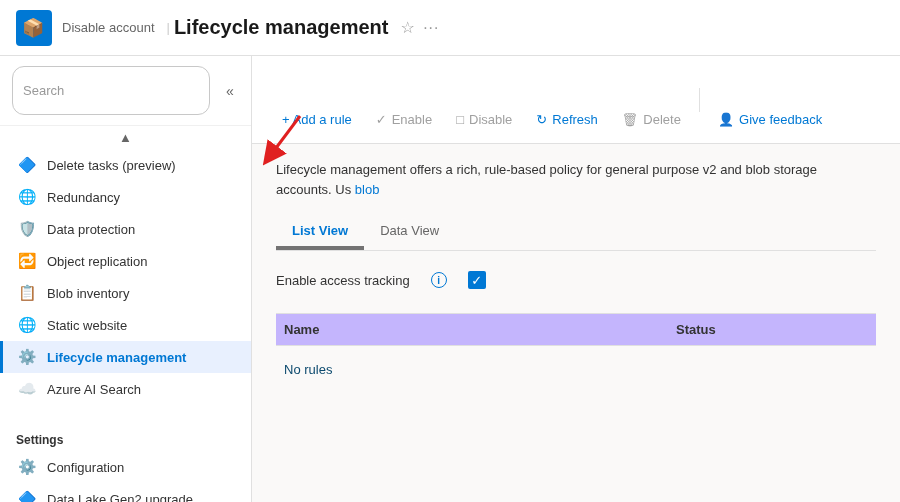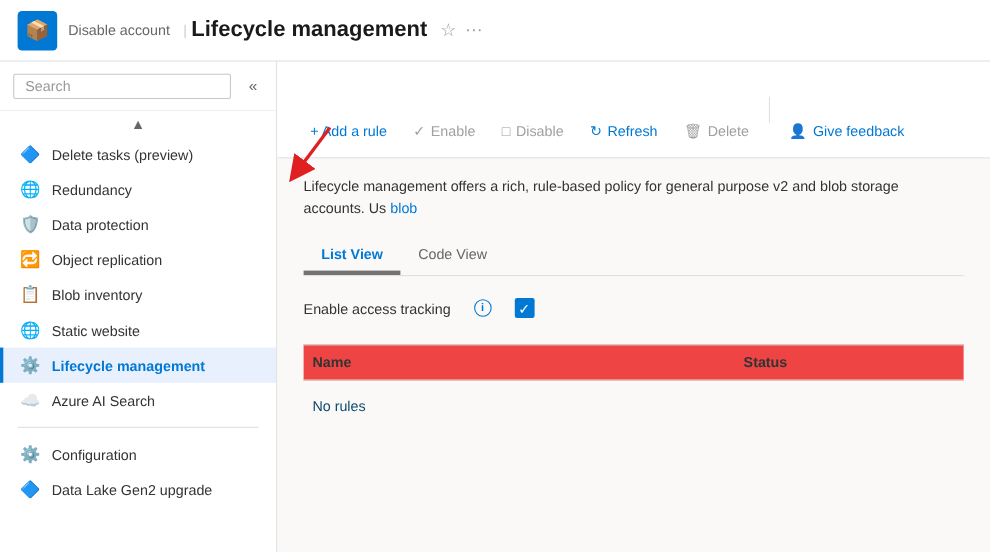--- a/index.html
+++ b/index.html
@@ -16,21 +16,21 @@
     .header-title { font-size: 20px; font-weight: 600; color: #1a1a1a; margin-right: 12px; }
     .header-star { color: #999; font-size: 16px; margin-right: 8px; cursor: pointer; }
     .header-dots { color: #999; font-size: 16px; cursor: pointer; }
 
     
     .layout { display: flex; flex: 1; overflow: hidden; }
 
     
     .sidebar { width: 252px; background: #fff; border-right: 1px solid #e0e0e0; display: flex; flex-direction: column; flex-shrink: 0; overflow-y: auto; }
     .search-box { padding: 10px 12px; border-bottom: 1px solid #f0f0f0; display: flex; align-items: center; gap: 8px; }
-    .search-input { flex: 1; border: 1px solid #c8c8c8; border-radius: 2px; padding: 3px 10px; font-size: 13px; color: #333; outline: none; }
+    .search-input { flex: 1; border: 1px solid #c8c8c8; border-radius: 12px; padding: 16px 10px; font-size: 13px; color: #333; outline: none; }
     .search-input::placeholder { color: #999; }
     .collapse-btn { width: 24px; height: 24px; border: none; background: none; cursor: pointer; color: #666; font-size: 14px; display: flex; align-items: center; justify-content: center; flex-shrink: 0; }
     .sidebar-section-label { font-size: 12px; font-weight: 700; color: #333; padding: 12px 16px 4px 16px; }
     .sidebar-item { display: flex; align-items: center; gap: 10px; padding: 7px 16px; cursor: pointer; font-size: 13px; color: #333; border-left: 3px solid transparent; }
     .sidebar-item.active { background: #e8f0fe; border-left: 3px solid #0078d4; color: #0078d4; font-weight: 600; }
     .sidebar-item .icon { width: 18px; height: 18px; display: flex; align-items: center; justify-content: center; flex-shrink: 0; font-size: 15px; }
     .sidebar-separator { height: 1px; background: #e0e0e0; margin: 8px 16px; }
     .scroll-up-btn { display: flex; align-items: center; justify-content: center; padding: 4px; cursor: pointer; color: #666; }
 
     
@@ -50,21 +50,21 @@
     .tab { padding: 8px 16px; cursor: pointer; font-size: 13px; color: #666; border-bottom: 2px solid transparent; }
     .tab.active { color: #0078d4; border-bottom: 4px solid #737373; font-weight: 600; }
 
     
     .tracking-row { display: flex; align-items: center; gap: 21px; margin-bottom: 24px; }
     .tracking-label { font-size: 13px; color: #333; }
     .info-icon { width: 16px; height: 16px; border-radius: 50%; border: 1px solid #0078d4; color: #0078d4; font-size: 10px; display: flex; align-items: center; justify-content: center; cursor: pointer; font-weight: bold; }
     .checkbox-checked { width: 18px; height: 18px; background: #0078d4; border: none; border-radius: 2px; display: flex; align-items: center; justify-content: center; color: #fff; font-size: 13px; cursor: pointer; flex-shrink: 0; }
 
     
-    .table-header { display: flex; padding: 8px 0; border-top: 1px solid #e0e0e0; border-bottom: 1px solid #e0e0e0; background: #ef4444; }
+    .table-header { display: flex; padding: 8px 0; border-top: 1px solid #e0e0e0; border-bottom: 1px solid #e0e0e0; background: #c4b5fd; }
     .col-name { flex: 1; font-size: 13px; font-weight: 600; color: #333; padding-left: 8px; }
     .col-status { width: 200px; font-size: 13px; font-weight: 700; color: #333; }
     .no-rules { padding: 16px 8px; font-size: 13px; color: #0c4a6e; }
   </style>
 </head>
 <body>
 
 <div class="top-header">
   <div class="header-icon">📦</div>
   <span class="header-breadcrumb">Disable account</span>
@@ -112,20 +112,21 @@
     <div class="sidebar-item active">
       <span class="icon">⚙️</span>
       <span>Lifecycle management</span>
     </div>
     <div class="sidebar-item">
       <span class="icon">☁️</span>
       <span>Azure AI Search</span>
     </div>
 
     <div class="sidebar-separator"></div>
+    <div class="sidebar-section-label">Settings</div>
     <div class="sidebar-item">
       <span class="icon">⚙️</span>
       <span>Configuration</span>
     </div>
     <div class="sidebar-item">
       <span class="icon">🔷</span>
       <span>Data Lake Gen2 upgrade</span>
     </div>
   </div>
 
@@ -166,21 +167,21 @@
     </div>
 
     <div class="content">
       <p class="info-text">
         <span>Lifecycle management offers a rich, rule-based policy for general purpose v2 and blob storage accounts. Us</span>
         <a class="info-link" href="#">blob</a>
       </p>
 
       <div class="tabs">
         <div class="tab active">List View</div>
-        <div class="tab">Code View</div>
+        <div class="tab">Data View</div>
       </div>
 
       <div class="tracking-row">
         <span class="tracking-label">Enable access tracking</span>
         <div class="info-icon">i</div>
         <div class="checkbox-checked">✓</div>
       </div>
 
       <div class="table-header">
         <div class="col-name">Name</div>

